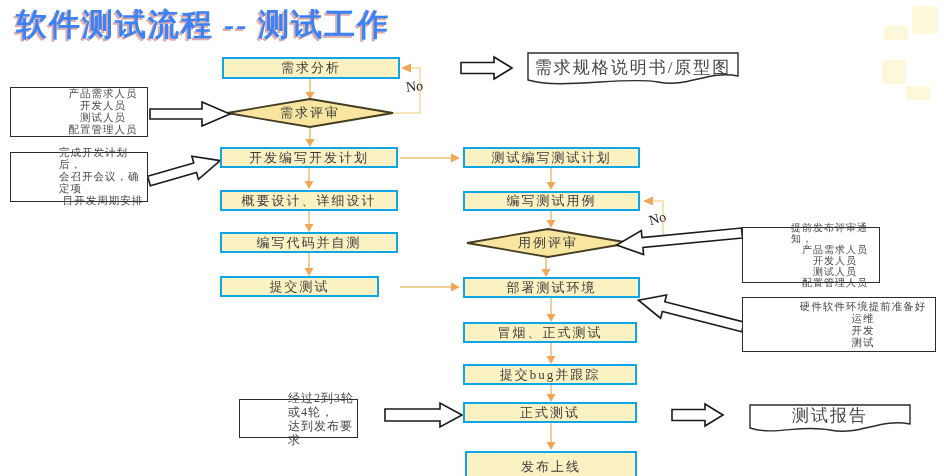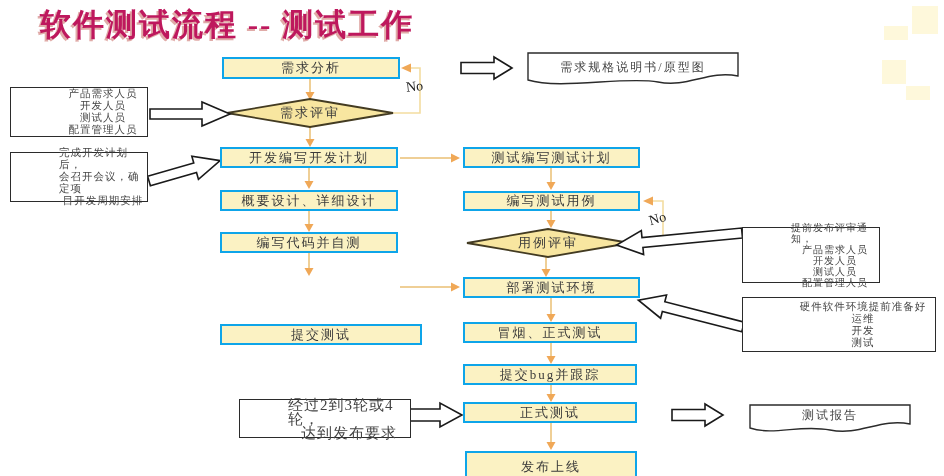--- a/index.html
+++ b/index.html
@@ -1,30 +1,30 @@
 <!DOCTYPE html>
 <html><head>
 <meta charset="utf-8">
 <style>
   html,body{margin:0;padding:0;background:#fff;}
   #stage{position:relative;width:944px;height:476px;background:#ffffff;overflow:hidden;
          font-family:"Liberation Serif","DejaVu Serif",serif;}
-  .title{position:absolute;left:40px;top:4px;font-size:31px;font-weight:bold;
-         color:#be185d;letter-spacing:2px;white-space:nowrap;
+  .title{position:absolute;left:16px;top:4px;font-size:31px;font-weight:bold;
+         color:#3b82f6;letter-spacing:2px;white-space:nowrap;
          text-shadow:-2px 2px 0 rgba(178,44,38,0.40);}
   .fbox{position:absolute;background:#fbf2c3;border:2px solid #0ea5e9;
         display:flex;align-items:center;justify-content:center;
         font-size:13px;color:#3a3a3a;letter-spacing:2px;white-space:nowrap;box-sizing:border-box;}
   .dtext{position:absolute;display:flex;align-items:center;justify-content:center;
          font-size:13px;color:#3a3a3a;letter-spacing:2px;white-space:nowrap;}
   .ann{position:absolute;background:#fff;border:1px solid #2b2b2b;box-sizing:border-box;
        display:flex;flex-direction:column;align-items:center;justify-content:center;
        font-size:10.5px;color:#444;line-height:12px;letter-spacing:1px;padding-left:48px;}
   .doclabel{position:absolute;display:flex;align-items:center;justify-content:center;
-        font-size:12px;color:#444;letter-spacing:2px;white-space:nowrap;}
+        font-size:17px;color:#444;letter-spacing:2px;white-space:nowrap;}
   .no-label{position:absolute;font-size:14px;color:#222;font-family:"Liberation Serif",serif;}
   svg{position:absolute;left:0;top:0;}
   .artifact{position:absolute;background:#fdf6cf;opacity:.75;}
 </style>
 </head>
 <body>
 
 <div id="stage">
 
   <svg width="944" height="476" viewBox="0 0 944 476">
@@ -112,21 +112,21 @@
 
   <div class="title">软件测试流程 -- 测试工作</div>
 
   <div class="no-label" style="left:406px;top:79px;transform:rotate(-6deg);">No</div>
   <div class="no-label" style="left:649px;top:211px;transform:rotate(-16deg);">No</div>
 
   <div class="fbox" style="left:222px;top:57px;width:178px;height:22px;">需求分析</div>
   <div class="fbox" style="left:220px;top:147px;width:178px;height:21px;">开发编写开发计划</div>
   <div class="fbox" style="left:220px;top:190px;width:178px;height:21px;">概要设计、详细设计</div>
   <div class="fbox" style="left:220px;top:232px;width:178px;height:21px;">编写代码并自测</div>
-  <div class="fbox" style="left:220px;top:276px;width:202px;height:21px;margin-top:48px;">提交测试</div>
+  <div class="fbox" style="left:220px;top:276px;width:159px;height:21px;">提交测试</div>
 
   <div class="fbox" style="left:463px;top:147px;width:177px;height:21px;">测试编写测试计划</div>
   <div class="fbox" style="left:463px;top:191px;width:177px;height:20px;">编写测试用例</div>
   <div class="fbox" style="left:463px;top:277px;width:177px;height:21px;">部署测试环境</div>
   <div class="fbox" style="left:463px;top:322px;width:174px;height:21px;">冒烟、正式测试</div>
   <div class="fbox" style="left:463px;top:364px;width:174px;height:21px;">提交bug并跟踪</div>
   <div class="fbox" style="left:463px;top:402px;width:174px;height:21px;">正式测试</div>
   <div class="fbox" style="left:465px;top:451px;width:172px;height:31px;">发布上线</div>
 
   <div class="dtext" style="left:240px;top:102px;width:140px;height:22px;">需求评审</div>
@@ -152,18 +152,18 @@
     <span>开发人员</span>
     <span>测试人员</span>
     <span>配置管理人员</span>
   </div>
   <div class="ann" style="left:742px;top:297px;width:194px;height:55px;">
     <span>硬件软件环境提前准备好</span>
     <span>运维</span>
     <span>开发</span>
     <span>测试</span>
   </div>
-  <div class="ann" style="left:239px;top:399px;width:172px;height:39px;font-size:15px;line-height:14px;">
+  <div class="ann" style="left:239px;top:399px;width:119px;height:39px;font-size:12px;line-height:14px;">
     <span>经过2到3轮或4轮，</span>
     <span>达到发布要求</span>
   </div>
 
 </div>
 
 </body></html>

